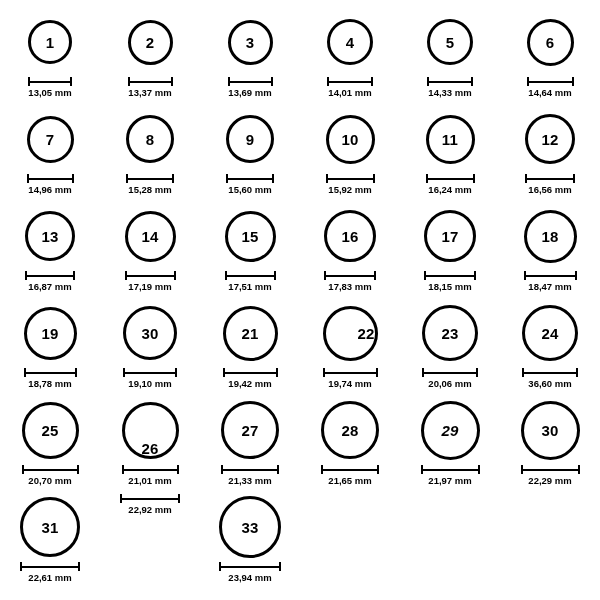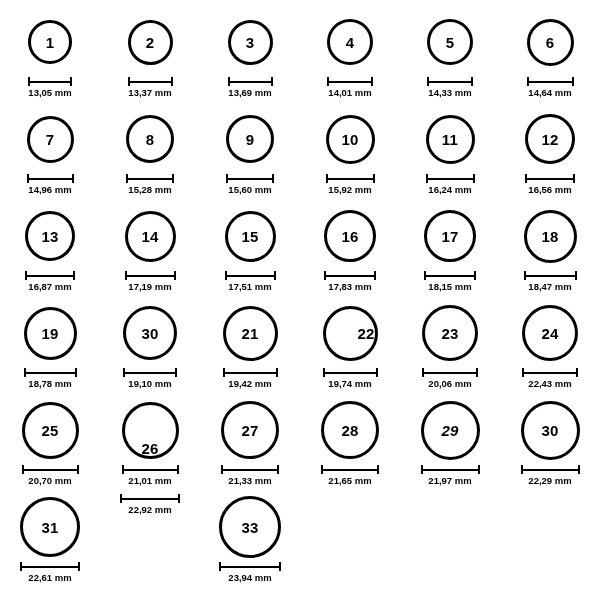--- a/index.html
+++ b/index.html
@@ -396,21 +396,21 @@
         <div class="ring-wrap">
           <div class="ring" style="width: 56px; height: 56px;">
             <span class="ring-label">24</span>
           </div>
         </div>
         <div class="measure" style="width: 56px;">
           <div class="bar" style="left: 0px; width: 56px;"></div>
           <div class="tick" style="left: 0px;"></div>
           <div class="tick" style="left: 54px;"></div>
         </div>
-        <div class="mm">22,43 mm</div>
+        <div class="mm">36,60 mm</div>
       </div>
       <div class="cell">
         <div class="ring-wrap">
           <div class="ring" style="width: 57px; height: 57px;">
             <span class="ring-label">25</span>
           </div>
         </div>
         <div class="measure" style="width: 57px;">
           <div class="bar" style="left: 0px; width: 57px;"></div>
           <div class="tick" style="left: 0px;"></div>

